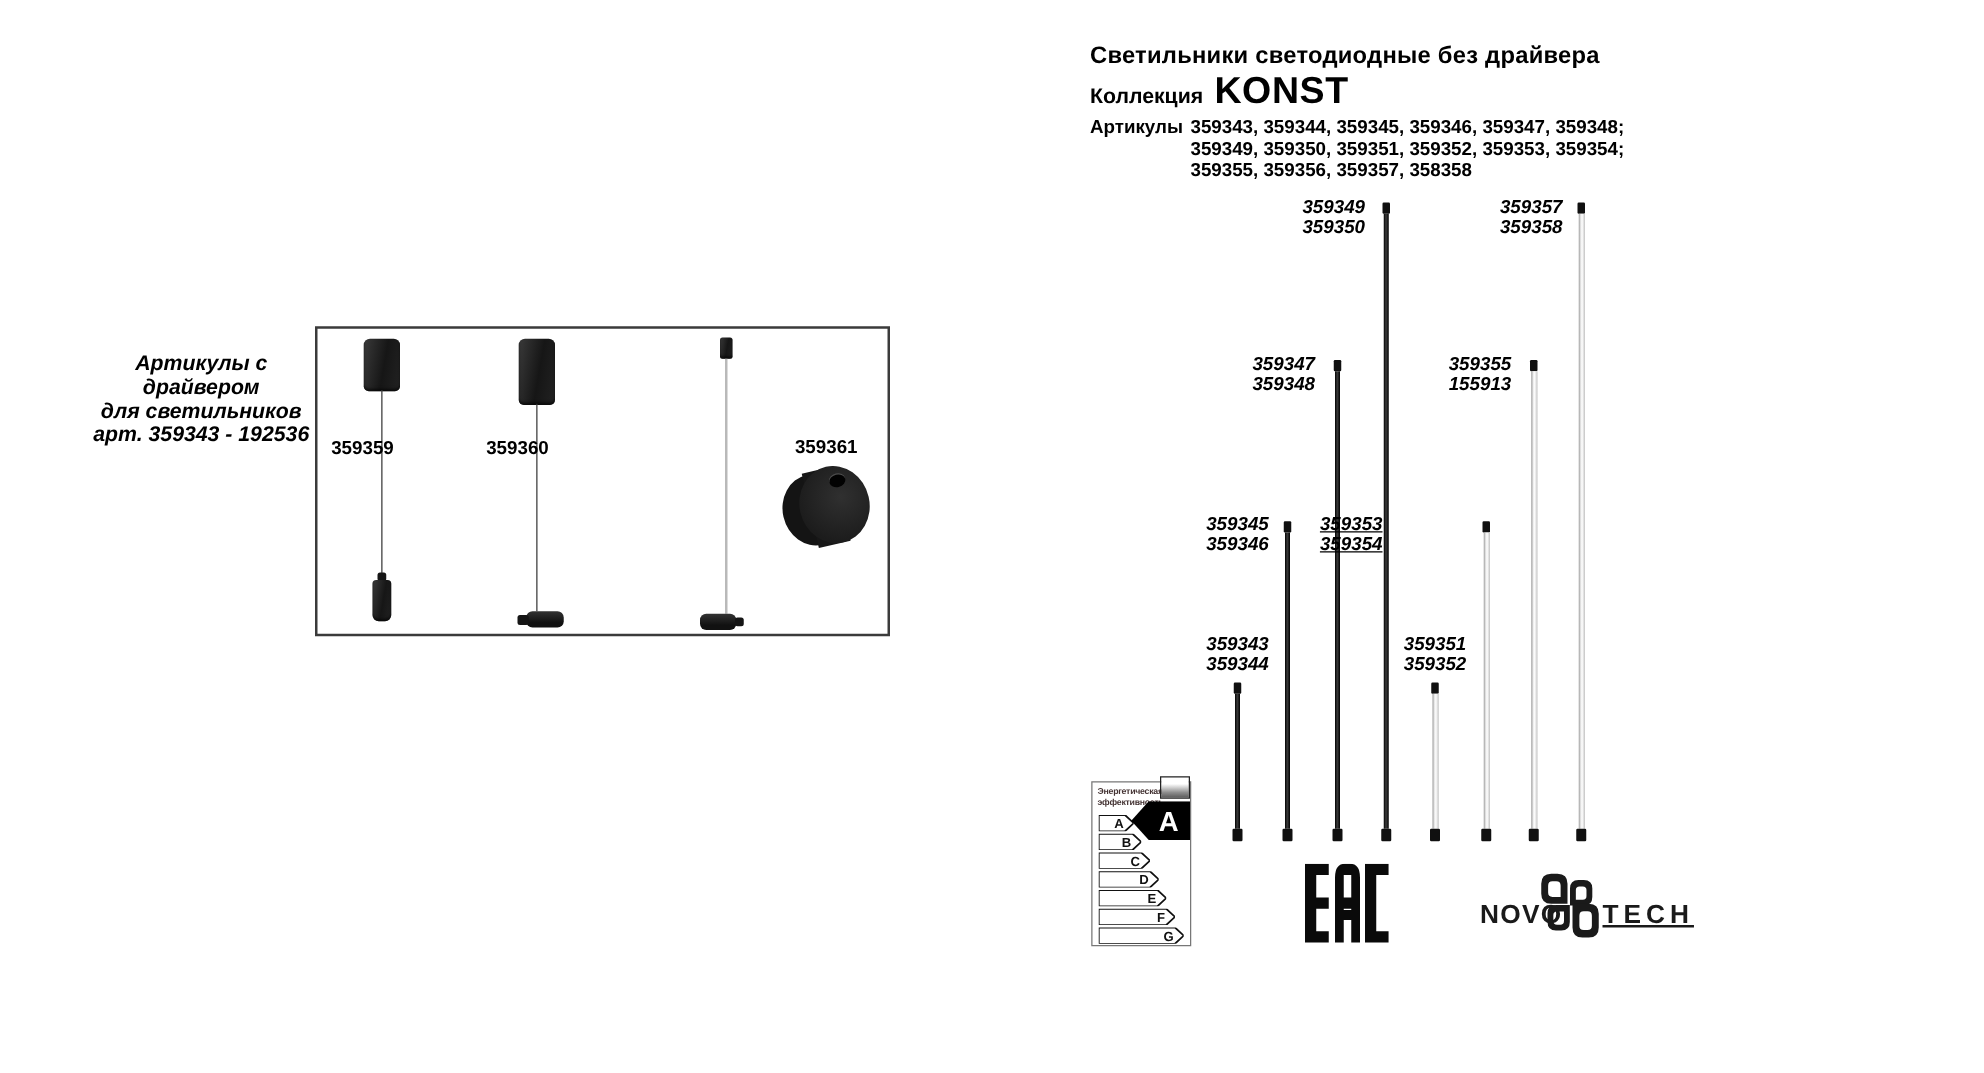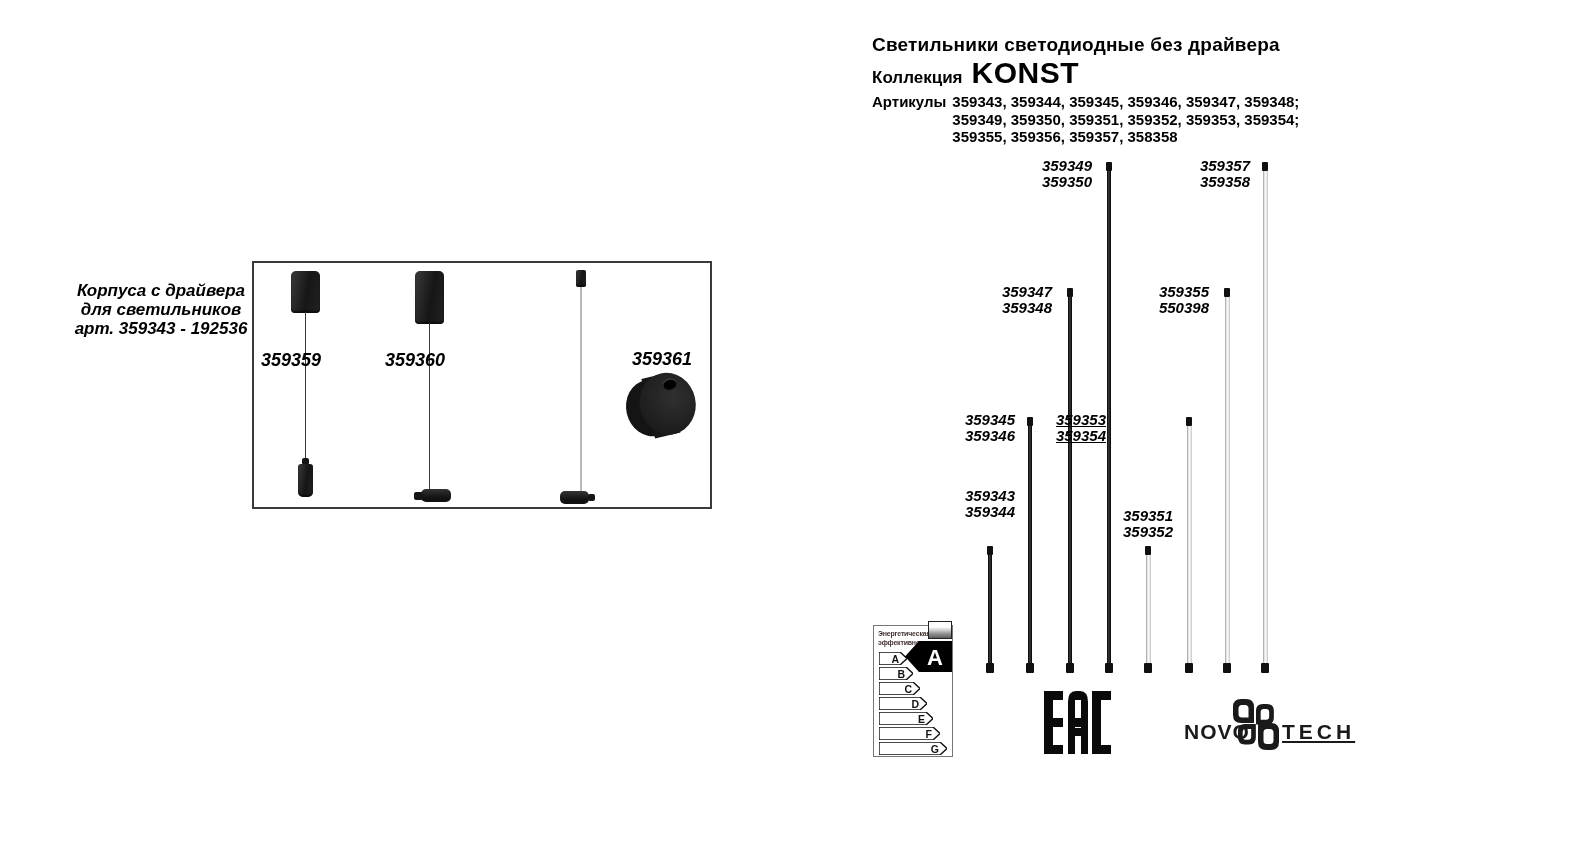--- a/index.html
+++ b/index.html
@@ -20,21 +20,21 @@
              font-size:17px; font-weight:bold; font-style:italic; line-height:19px; }
 
   
   .driver-box { position:absolute; left:252px; top:261px; width:460px; height:248px; border:2px solid #3b3b3b; background:#fff; }
   .driver-box .part { position:absolute; }
   .cyl { background:linear-gradient(100deg,#3a3a3a 0%,#161616 55%,#222 100%); border-radius:5px 5px 4px 4px; box-shadow:inset 0 -2px 2px rgba(0,0,0,.6); }
   .cord-dark { width:1px; background:#3a3a3a; }
   .cord-light { width:2px; background:#b9b9b9; }
   .conn-h { background:linear-gradient(180deg,#333,#111 70%); border-radius:5px; }
   .nub { background:#151515; border-radius:2px; }
-  .prod-label { position:absolute; width:54px; text-align:left; font-size:18px; font-weight:bold; font-style:italic; }
+  .prod-label { position:absolute; width:54px; text-align:right; font-size:15px; font-weight:bold; }
 
   .puck-wrap { position:absolute; left:372px; top:108px; width:72px; height:70px; transform:rotate(-13deg); }
   .puck-side { position:absolute; left:0; top:6px; width:50px; height:57px; border-radius:50%; background:#141414; }
   .puck-body { position:absolute; left:22px; top:4px; width:26px; height:61px; background:#171717; }
   .puck-face { position:absolute; left:14px; top:3px; width:56px; height:62px; border-radius:50%;
                background:radial-gradient(circle at 62% 42%,#303030,#1c1c1c 72%); }
   .puck-hole { position:absolute; left:42px; top:11px; width:13px; height:10px; border-radius:50%; background:#020202;
                box-shadow:0 -1px 0 rgba(110,110,110,.55); }
 
   
@@ -77,21 +77,21 @@
   <div class="hdr-articles">
     <span class="lbl">Артикулы</span>
     <span>
       <div>359343, 359344, 359345, 359346, 359347, 359348;</div>
       <div>359349, 359350, 359351, 359352, 359353, 359354;</div>
       <div>359355, 359356, 359357, 358358</div>
     </span>
   </div>
 
   <div class="caption">
-    <div>Корпуса с драйвера</div>
+    <div>Артикулы с драйвером</div>
     <div>для светильников</div>
     <div>арт. 359343 - 192536</div>
   </div>
 
   <div class="driver-box">
 
     <div class="part cyl" style="left:37px;top:8px;width:29px;height:42px;"></div>
     <div class="part cord-dark" style="left:51px;top:49px;height:147px;"></div>
     <div class="part nub" style="left:48px;top:195px;width:7px;height:7px;"></div>
     <div class="part cyl" style="left:44px;top:201px;width:15px;height:33px;border-radius:3px 3px 5px 5px;"></div>
@@ -151,21 +151,21 @@
     <div class="cap-top"></div>
       <div class="body"></div>
       <div class="cap-bottom"></div>
   </div>
   <div class="rod white" style="left:1261px;top:162px;height:511px;">
     <div class="cap-top"></div>
       <div class="body"></div>
       <div class="cap-bottom"></div>
   </div>
 
-  <div class="rod-label above" style="left:955px;top:488px;">
+  <div class="rod-label above" style="left:955px;top:508px;">
     <div>359343</div>
       <div>359344</div>
   </div>
   <div class="rod-label" style="left:945px;top:412px;">
     <div>359345</div>
       <div>359346</div>
   </div>
   <div class="rod-label" style="left:982px;top:284px;">
     <div>359347</div>
       <div>359348</div>
@@ -177,21 +177,21 @@
   <div class="rod-label above" style="left:1113px;top:508px;">
     <div>359351</div>
       <div>359352</div>
   </div>
   <div class="rod-label" style="left:1036px;top:412px;text-decoration:underline;">
     <div>359353</div>
       <div>359354</div>
   </div>
   <div class="rod-label" style="left:1139px;top:284px;">
     <div>359355</div>
-      <div>550398</div>
+      <div>155913</div>
   </div>
   <div class="rod-label" style="left:1180px;top:158px;">
     <div>359357</div>
       <div>359358</div>
   </div>
 
   <div class="energy">
     <div class="energy-title">
       <div>Энергетическая</div>
       <div>эффективность</div>

